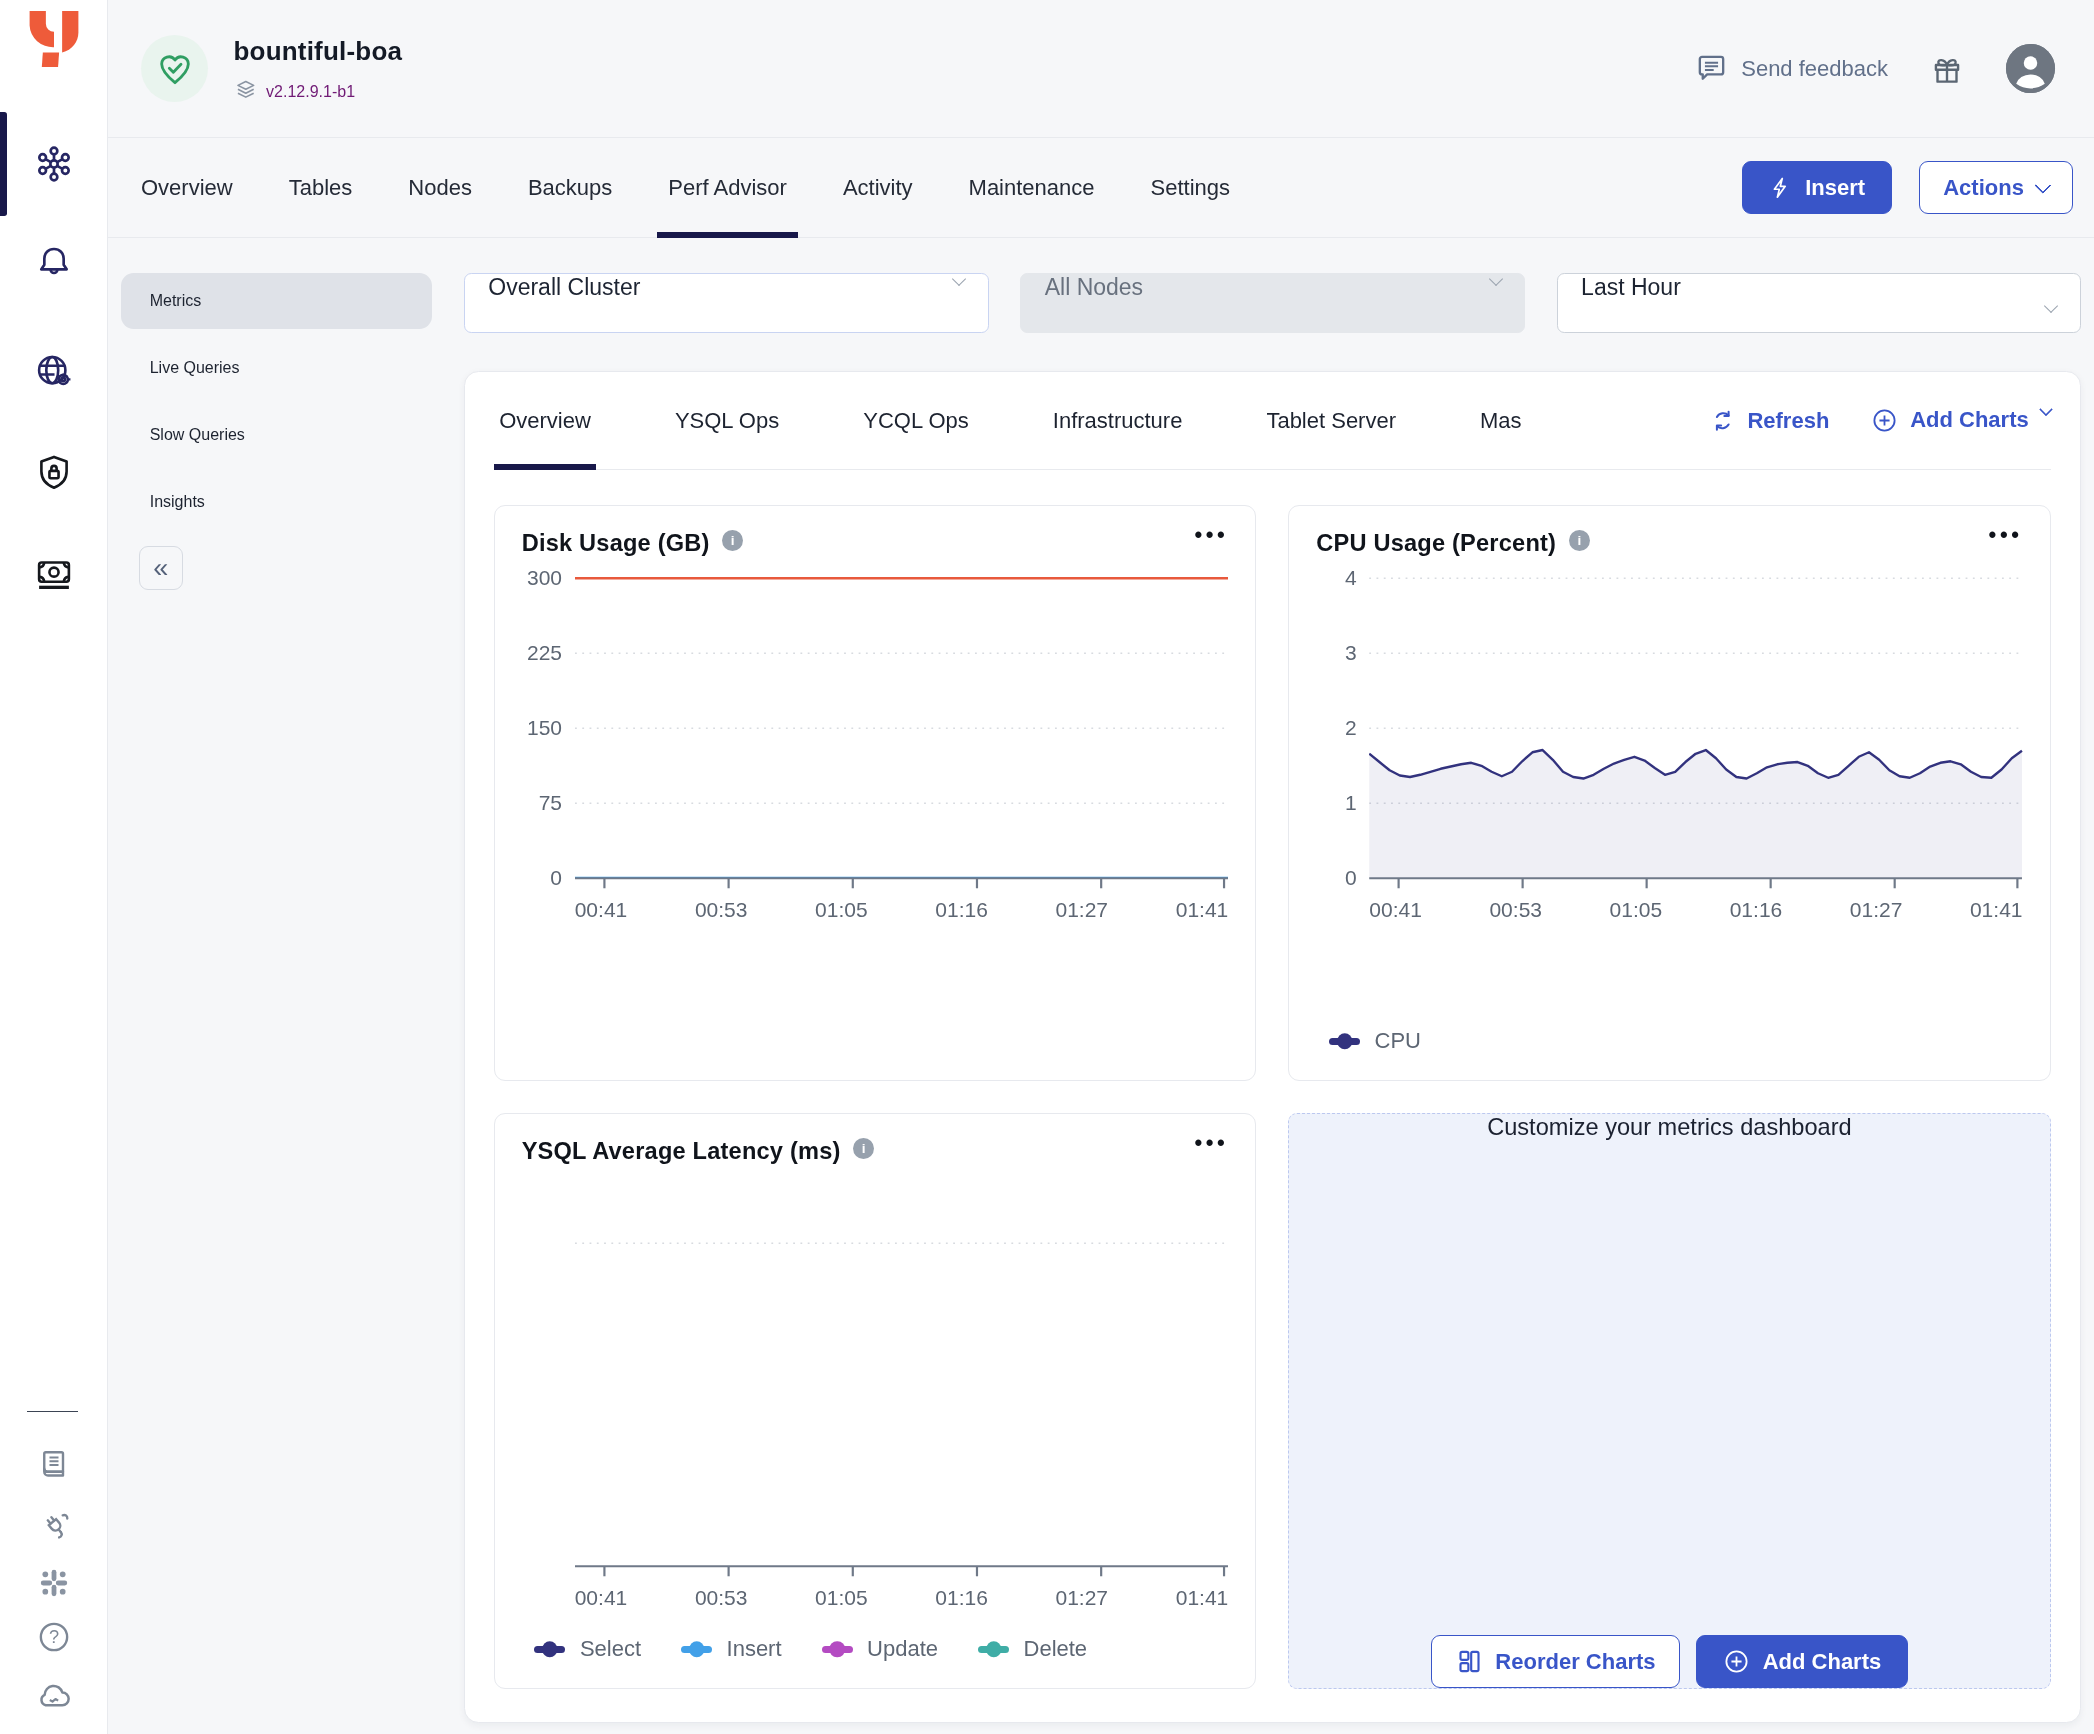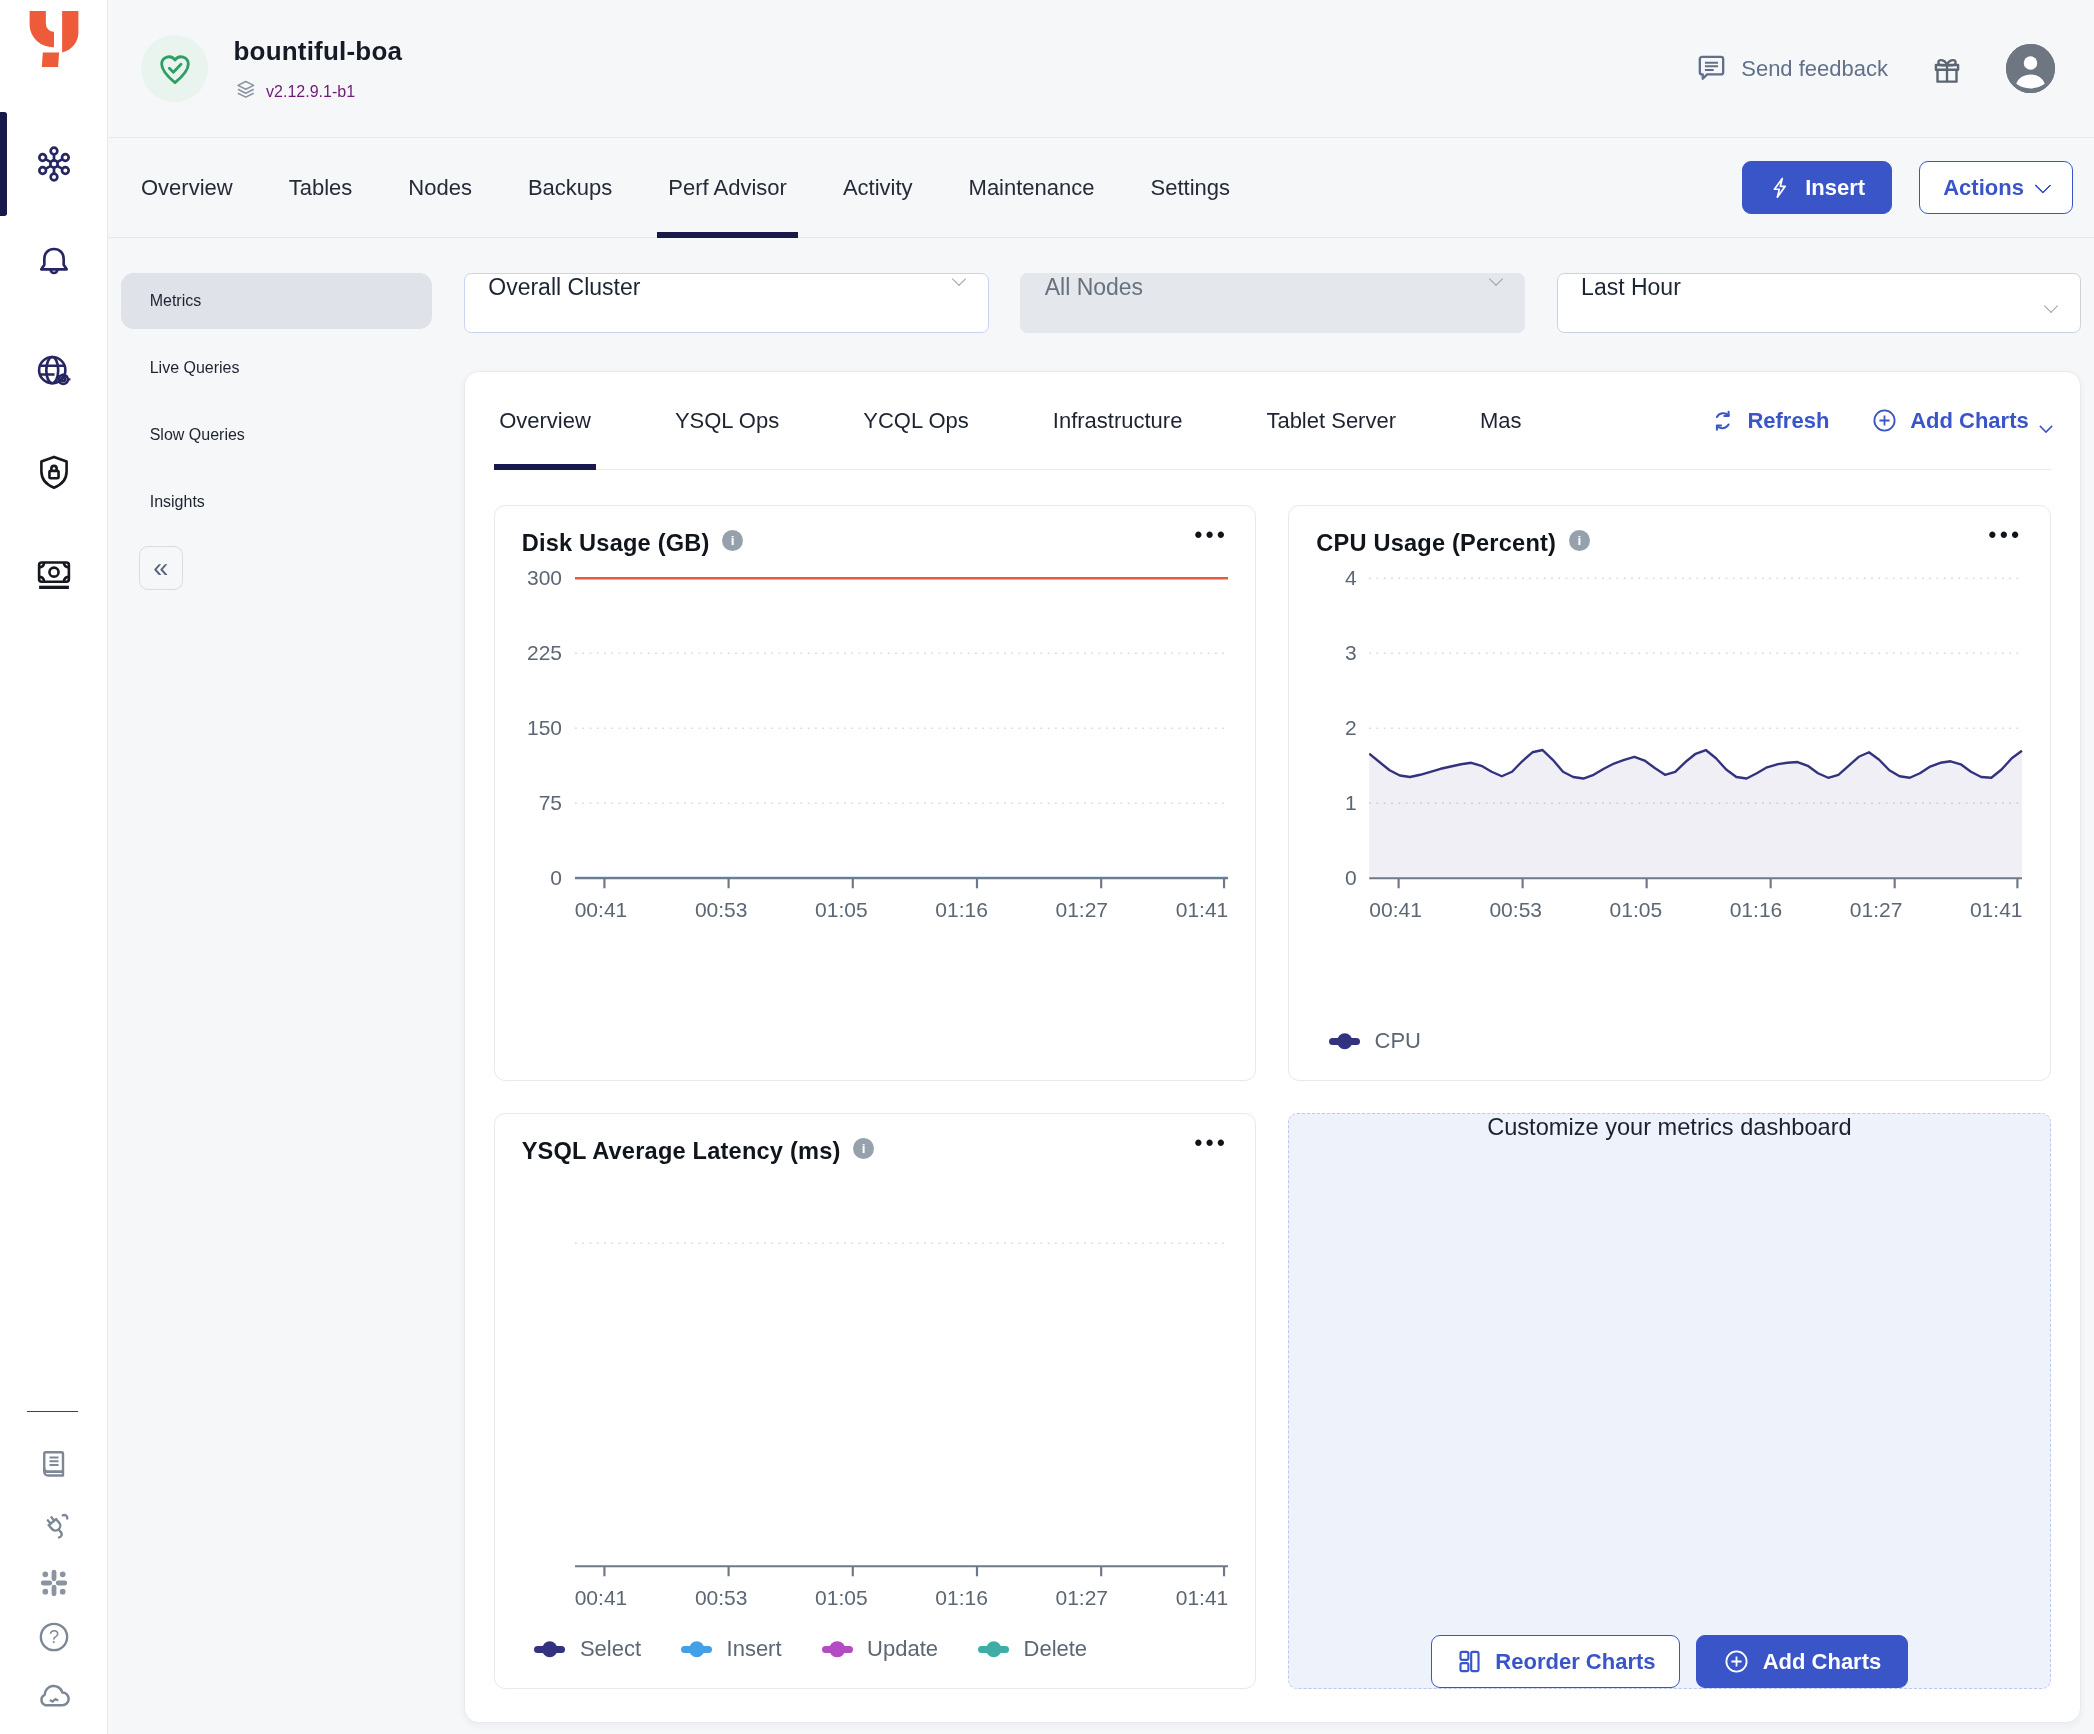--- a/index.html
+++ b/index.html
@@ -67,21 +67,21 @@
   
   .panel { background:#fff; border:0.9px solid #e7e9ee; border-radius:14.5px;
     box-shadow:0 2.7px 7.3px rgba(20,30,60,.05); padding:0 29px 33px; }
   .mtabs { height:98px; display:flex; align-items:center; gap:84px;
     border-bottom:0.9px solid #e8eaee; padding-left:5.5px; }
   .mtab { font-size:22px; color:#1d2330; cursor:pointer; position:relative; height:100%;
     display:flex; align-items:center; white-space:nowrap; }
   .mtab.active::after { content:""; position:absolute; left:-5.5px; right:-5.5px; bottom:-0.9px;
     height:6.4px; background:#18184a; }
   .mtab-controls { margin-left:auto; display:flex; align-items:center; gap:42px; }
-  .link-btn { display:flex; align-items:flex-end; gap:11.8px; color:#3955c8; font-size:22px;
+  .link-btn { display:flex; align-items:flex-start; gap:11.8px; color:#3955c8; font-size:22px;
     font-weight:700; cursor:pointer; }
   .link-btn .chev { border-width:2.3px; width:10px; height:10px; }
   
   .grid { margin-top:35px; display:grid; grid-template-columns:1fr 1fr; gap:32px; }
   .chart-card { border:0.9px solid #e7e9ee; border-radius:11px; background:#fff;
     height:576px; padding:23.6px 27px 22px; display:flex; flex-direction:column; }
   .chart-head { display:flex; gap:12.7px; }
   .chart-title { font-size:23.6px; font-weight:700; color:#10141b; letter-spacing:0.2px; }
   .info-ic { width:21px; height:21px; border-radius:50%; background:#97a1ad; color:#fff;
     font-size:13.6px; font-weight:700; display:flex; align-items:center; justify-content:center;

